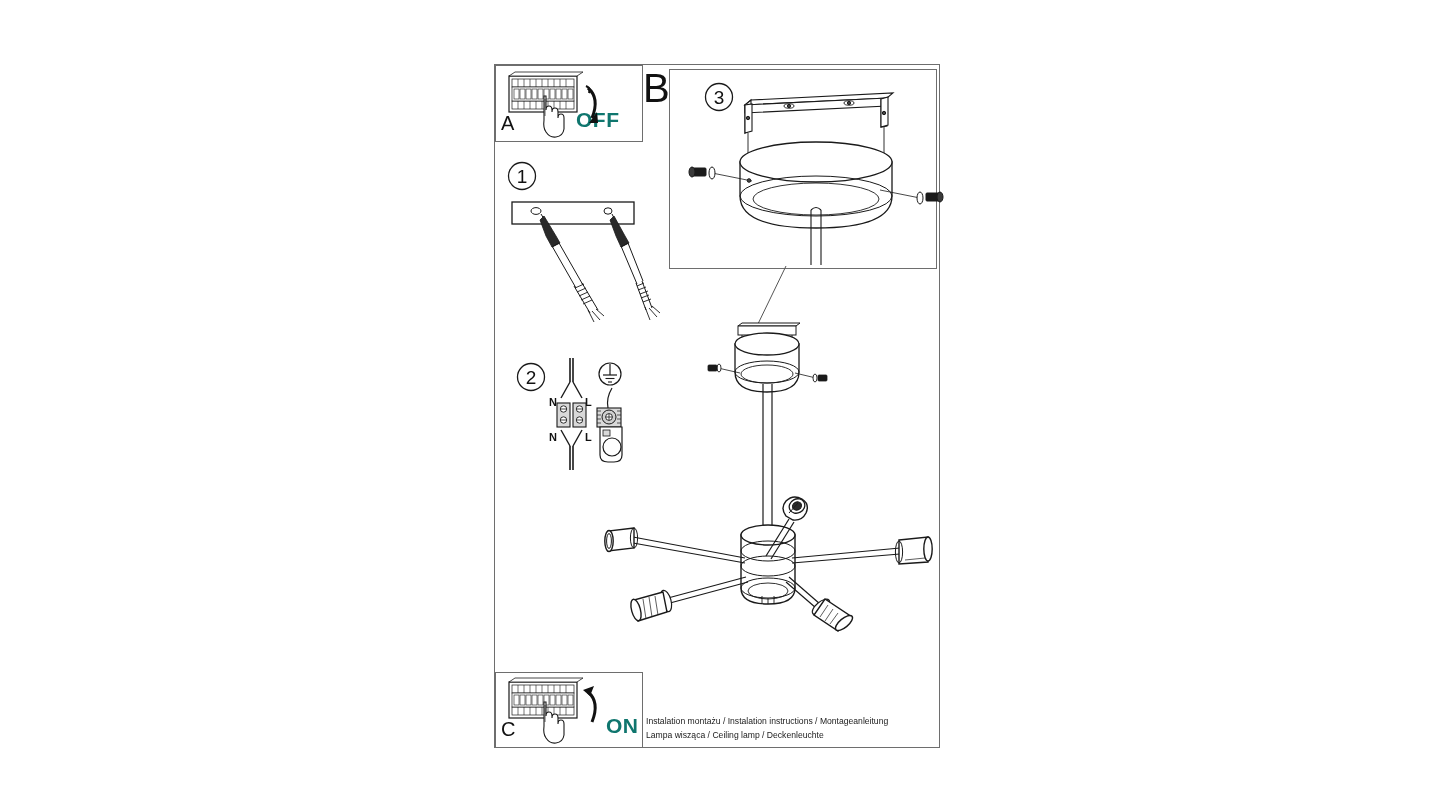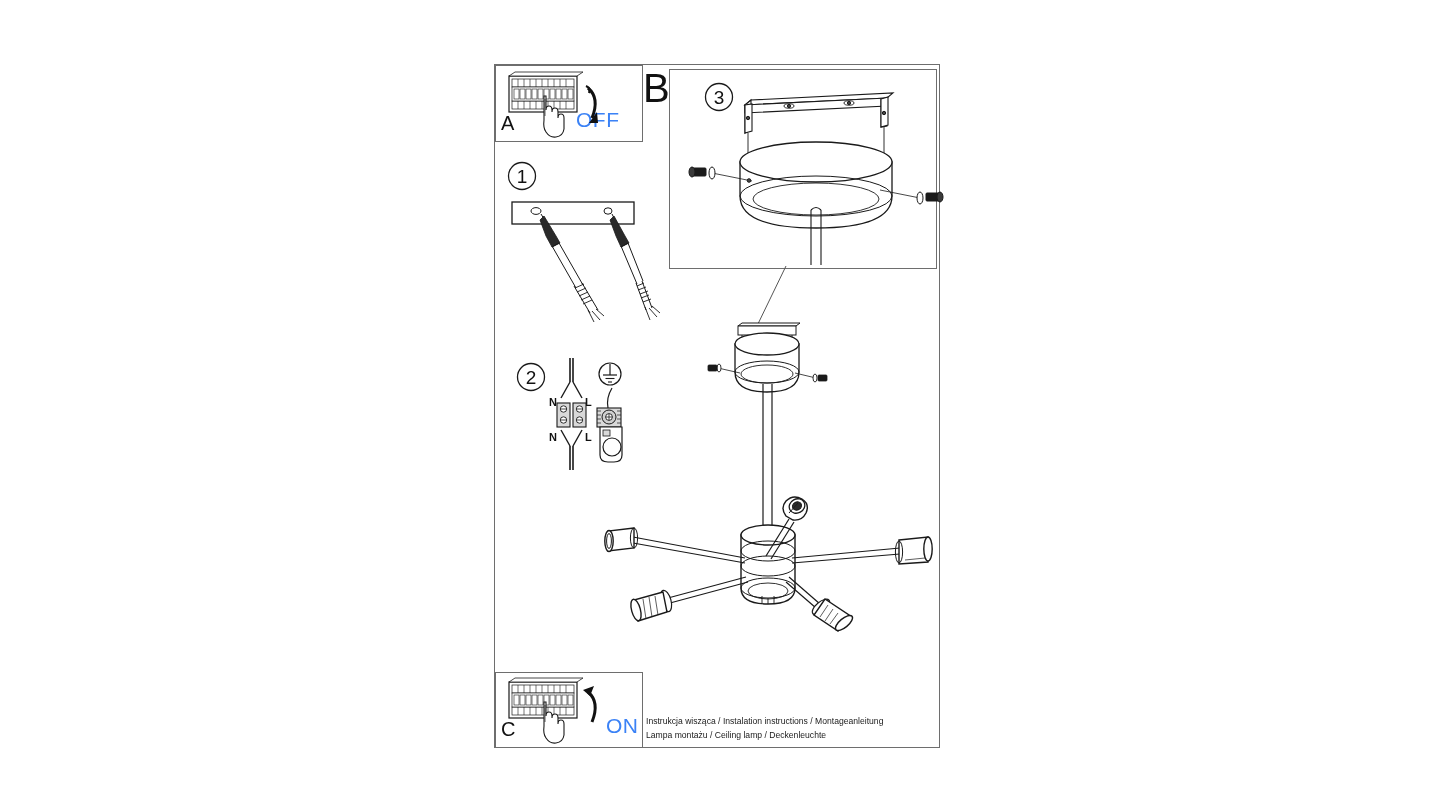--- a/index.html
+++ b/index.html
@@ -51,22 +51,22 @@
 
   .corner-letter {
     position: absolute;
     font-size: 20px;
     color: #111;
     font-family: "Liberation Sans", sans-serif;
   }
   .word-label {
     position: absolute;
     font-size: 21px;
-    font-weight: normal;
-    color: #3b82f6;
+    font-weight: bold;
+    color: #0f766e;
     letter-spacing: .5px;
     font-family: "Liberation Sans", sans-serif;
   }
   .caption {
     position: absolute;
     left: 646px;
     top: 715px;
     font-size: 8.6px;
     line-height: 13.5px;
     color: #1a1a1a;
@@ -109,22 +109,22 @@
 
   <div class="word-label" style="left:576px; top:108px;">OFF</div>
   <div class="word-label" style="left:606px; top:714px;">ON</div>
 
   <div class="nl-label" style="left:549px; top:396px;">N</div>
   <div class="nl-label" style="left:585px; top:396px;">L</div>
   <div class="nl-label" style="left:549px; top:431px;">N</div>
   <div class="nl-label" style="left:585px; top:431px;">L</div>
 
   <div class="caption">
-    <div>Instrukcja wisząca / Instalation instructions / Montageanleitung</div>
-    <div>Lampa montażu / Ceiling lamp / Deckenleuchte</div>
+    <div>Instalation montażu / Instalation instructions / Montageanleitung</div>
+    <div>Lampa wisząca / Ceiling lamp / Deckenleuchte</div>
   </div>
 
   <svg class="svg-layer" viewBox="0 0 1440 810">
     <defs>
       <marker id="arrowhead" markerWidth="7" markerHeight="7" refX="3" refY="3.2" orient="auto">
         <path d="M0,0 L7,3.2 L0,6.4 z" fill="#111"></path>
       </marker>
     </defs>
 
     <g fill="none" stroke="#1a1a1a" stroke-width="1">

